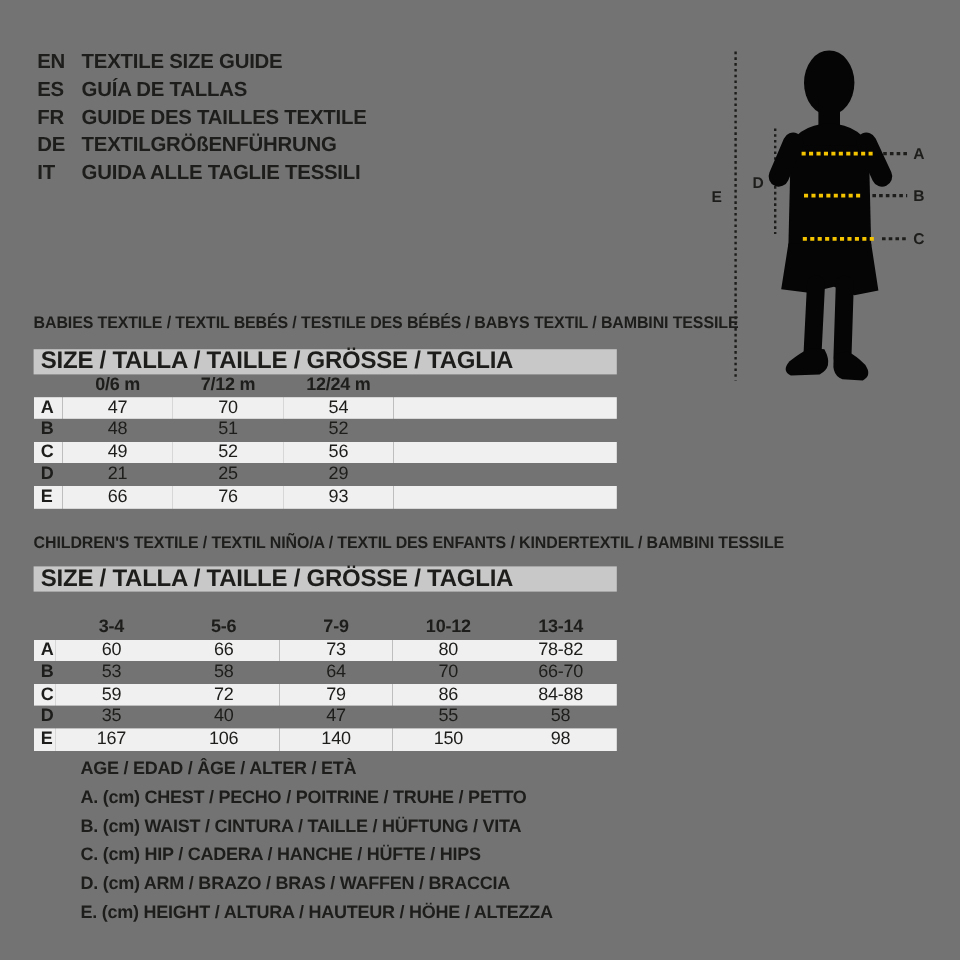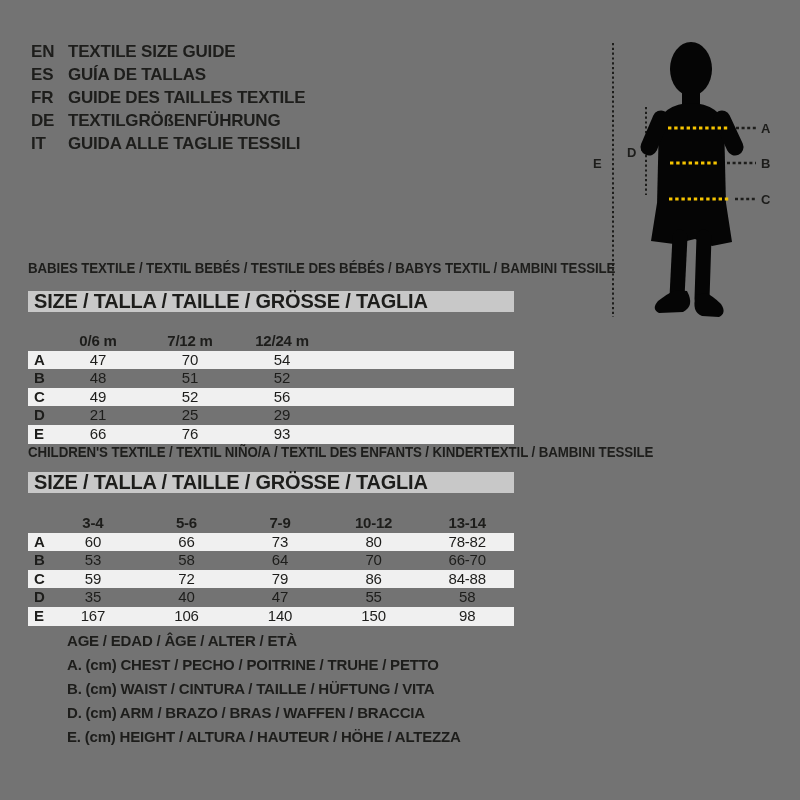--- a/index.html
+++ b/index.html
@@ -29,21 +29,21 @@
     background:#c8c8c8; font-size:20px; font-weight:bold; padding-left:6px; letter-spacing:-0.2px;
   }
   #babies-bar { top:291px; }
   #children-bar { top:472px; }
 
   
   .size-table {
     position:absolute; left:28px; width:486px;
     border-collapse:collapse; table-layout:fixed;
   }
-  #babies-table { top:312px;margin-top:20px; }
+  #babies-table { top:312px; }
   #children-table { top:514px; }
   .size-table th, .size-table td {
     height:18.6px; padding:0; font-size:15px; line-height:18.6px;
     text-align:center; font-weight:normal; letter-spacing:-0.2px;
     overflow:hidden; white-space:nowrap;
   }
   .size-table tr.cols th { font-weight:bold; }
   .size-table th.rowhead { text-align:left; padding-left:6px; font-weight:bold; }
   .size-table tr.stripe { background:#f0f0f0; }
 
@@ -244,17 +244,18 @@
           <td>150</td>
           <td>98</td>
         </tr>
       </tbody>
     </table>
 
   <div class="legend">
       <div class="legend-line">AGE / EDAD / ÂGE / ALTER / ETÀ</div>
       <div class="legend-line">A. (cm) CHEST / PECHO / POITRINE / TRUHE / PETTO</div>
       <div class="legend-line">B. (cm) WAIST / CINTURA / TAILLE / HÜFTUNG / VITA</div>
+      <div class="legend-line">C. (cm) HIP / CADERA / HANCHE / HÜFTE / HIPS</div>
       <div class="legend-line">D. (cm) ARM / BRAZO / BRAS / WAFFEN / BRACCIA</div>
       <div class="legend-line">E. (cm) HEIGHT / ALTURA / HAUTEUR / HÖHE / ALTEZZA</div>
     </div>
 
 </div>
 
 </body></html>

